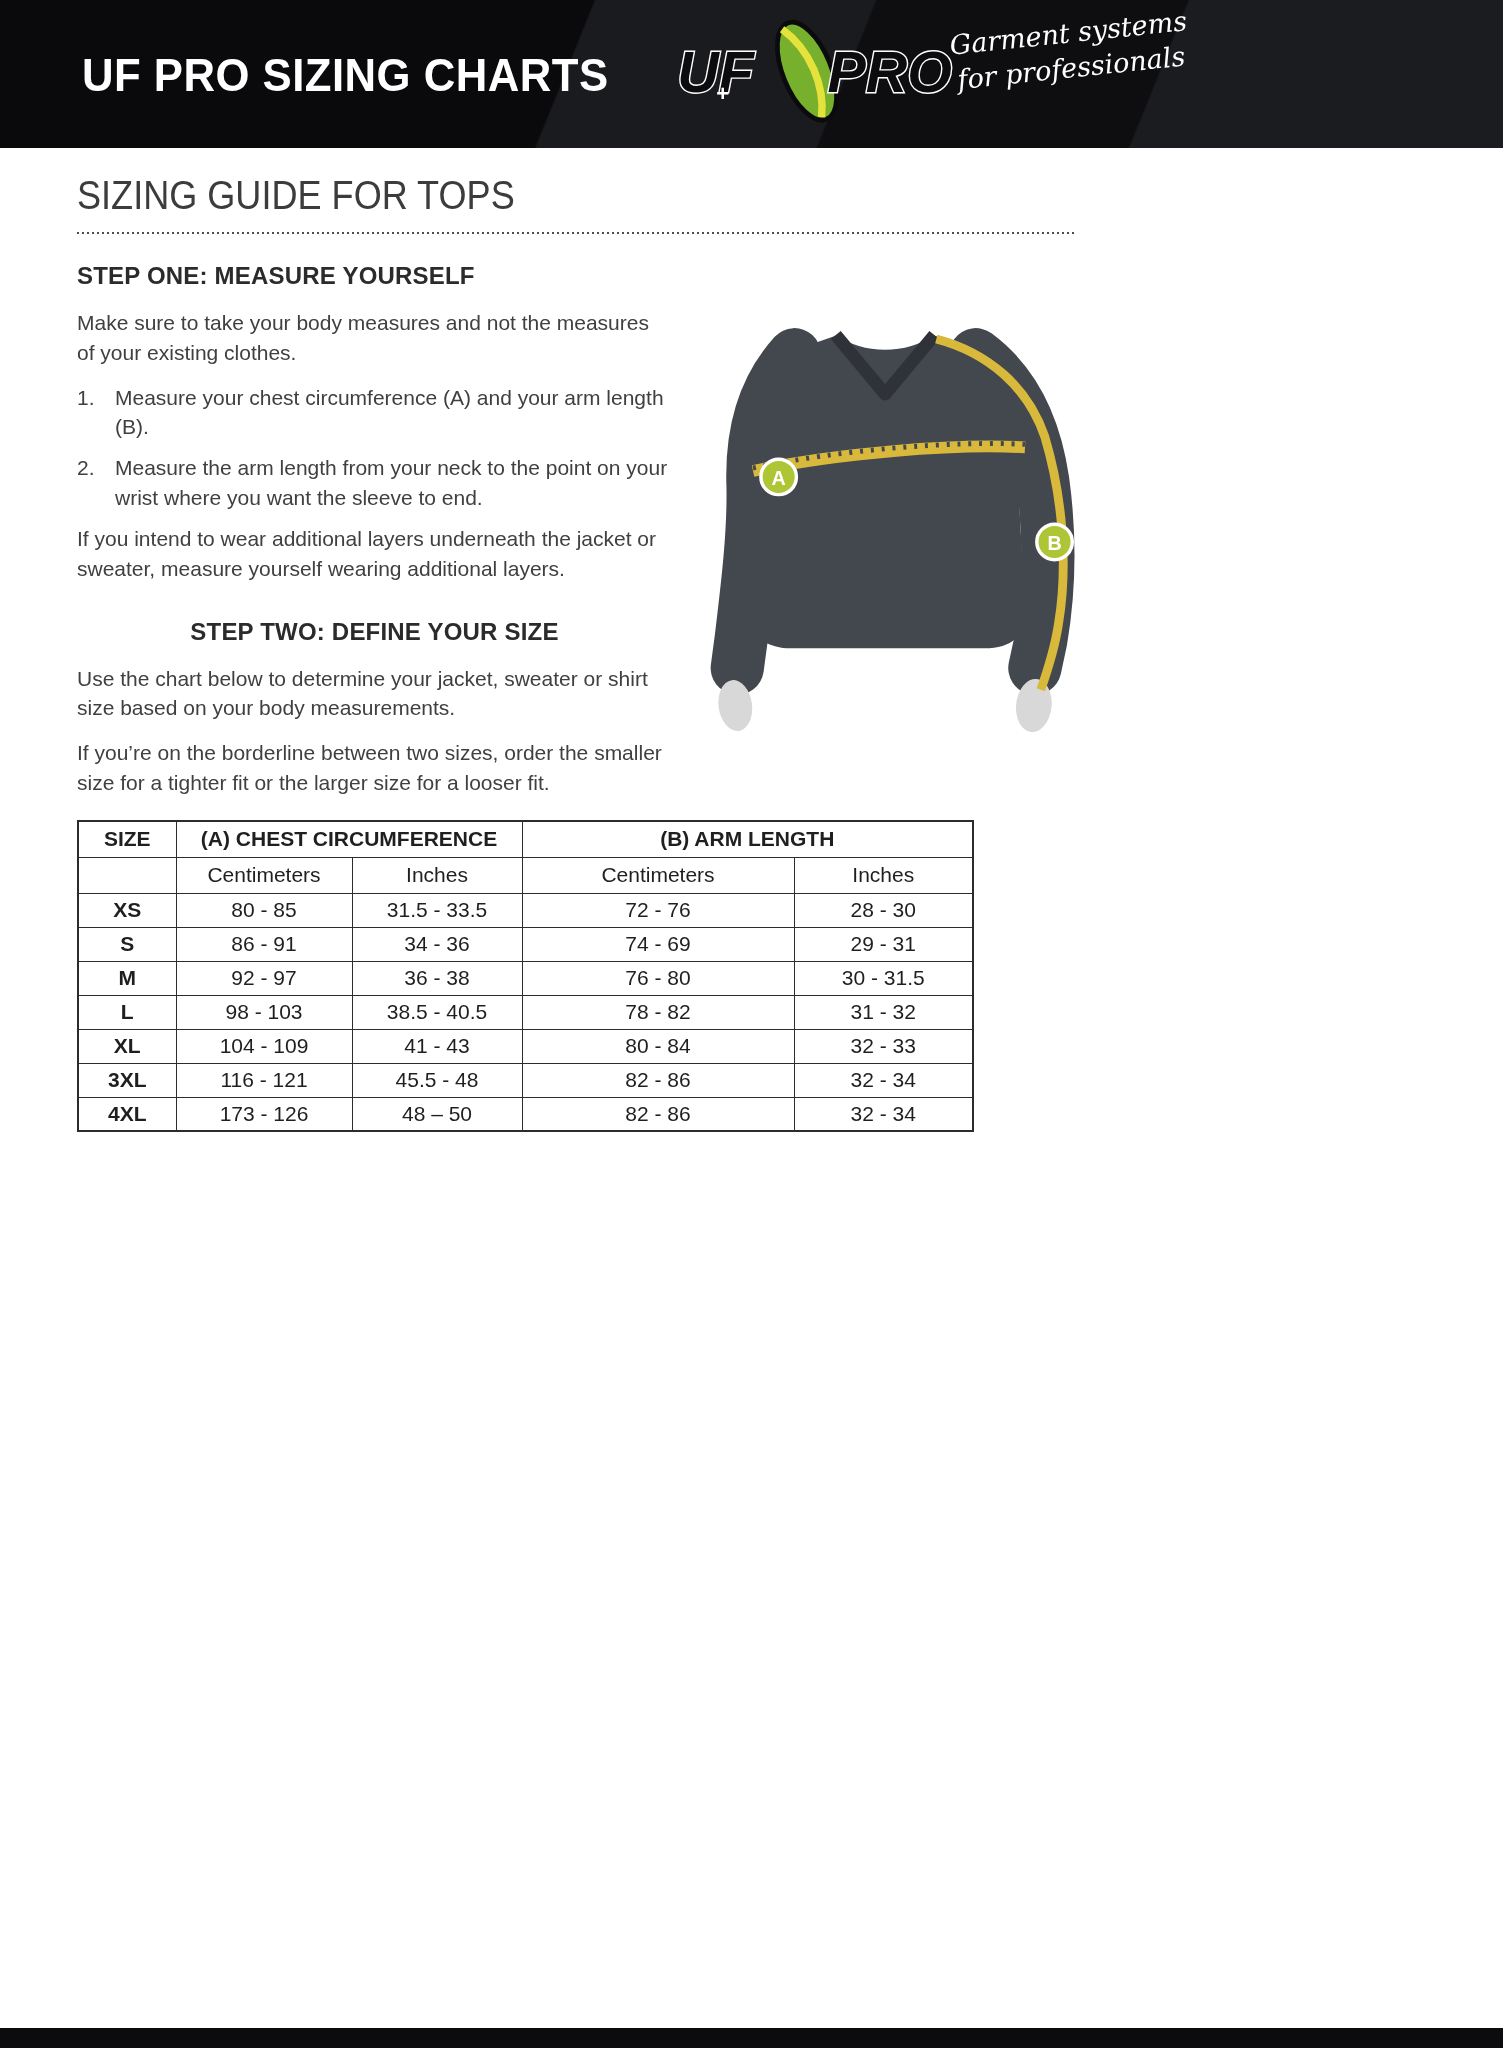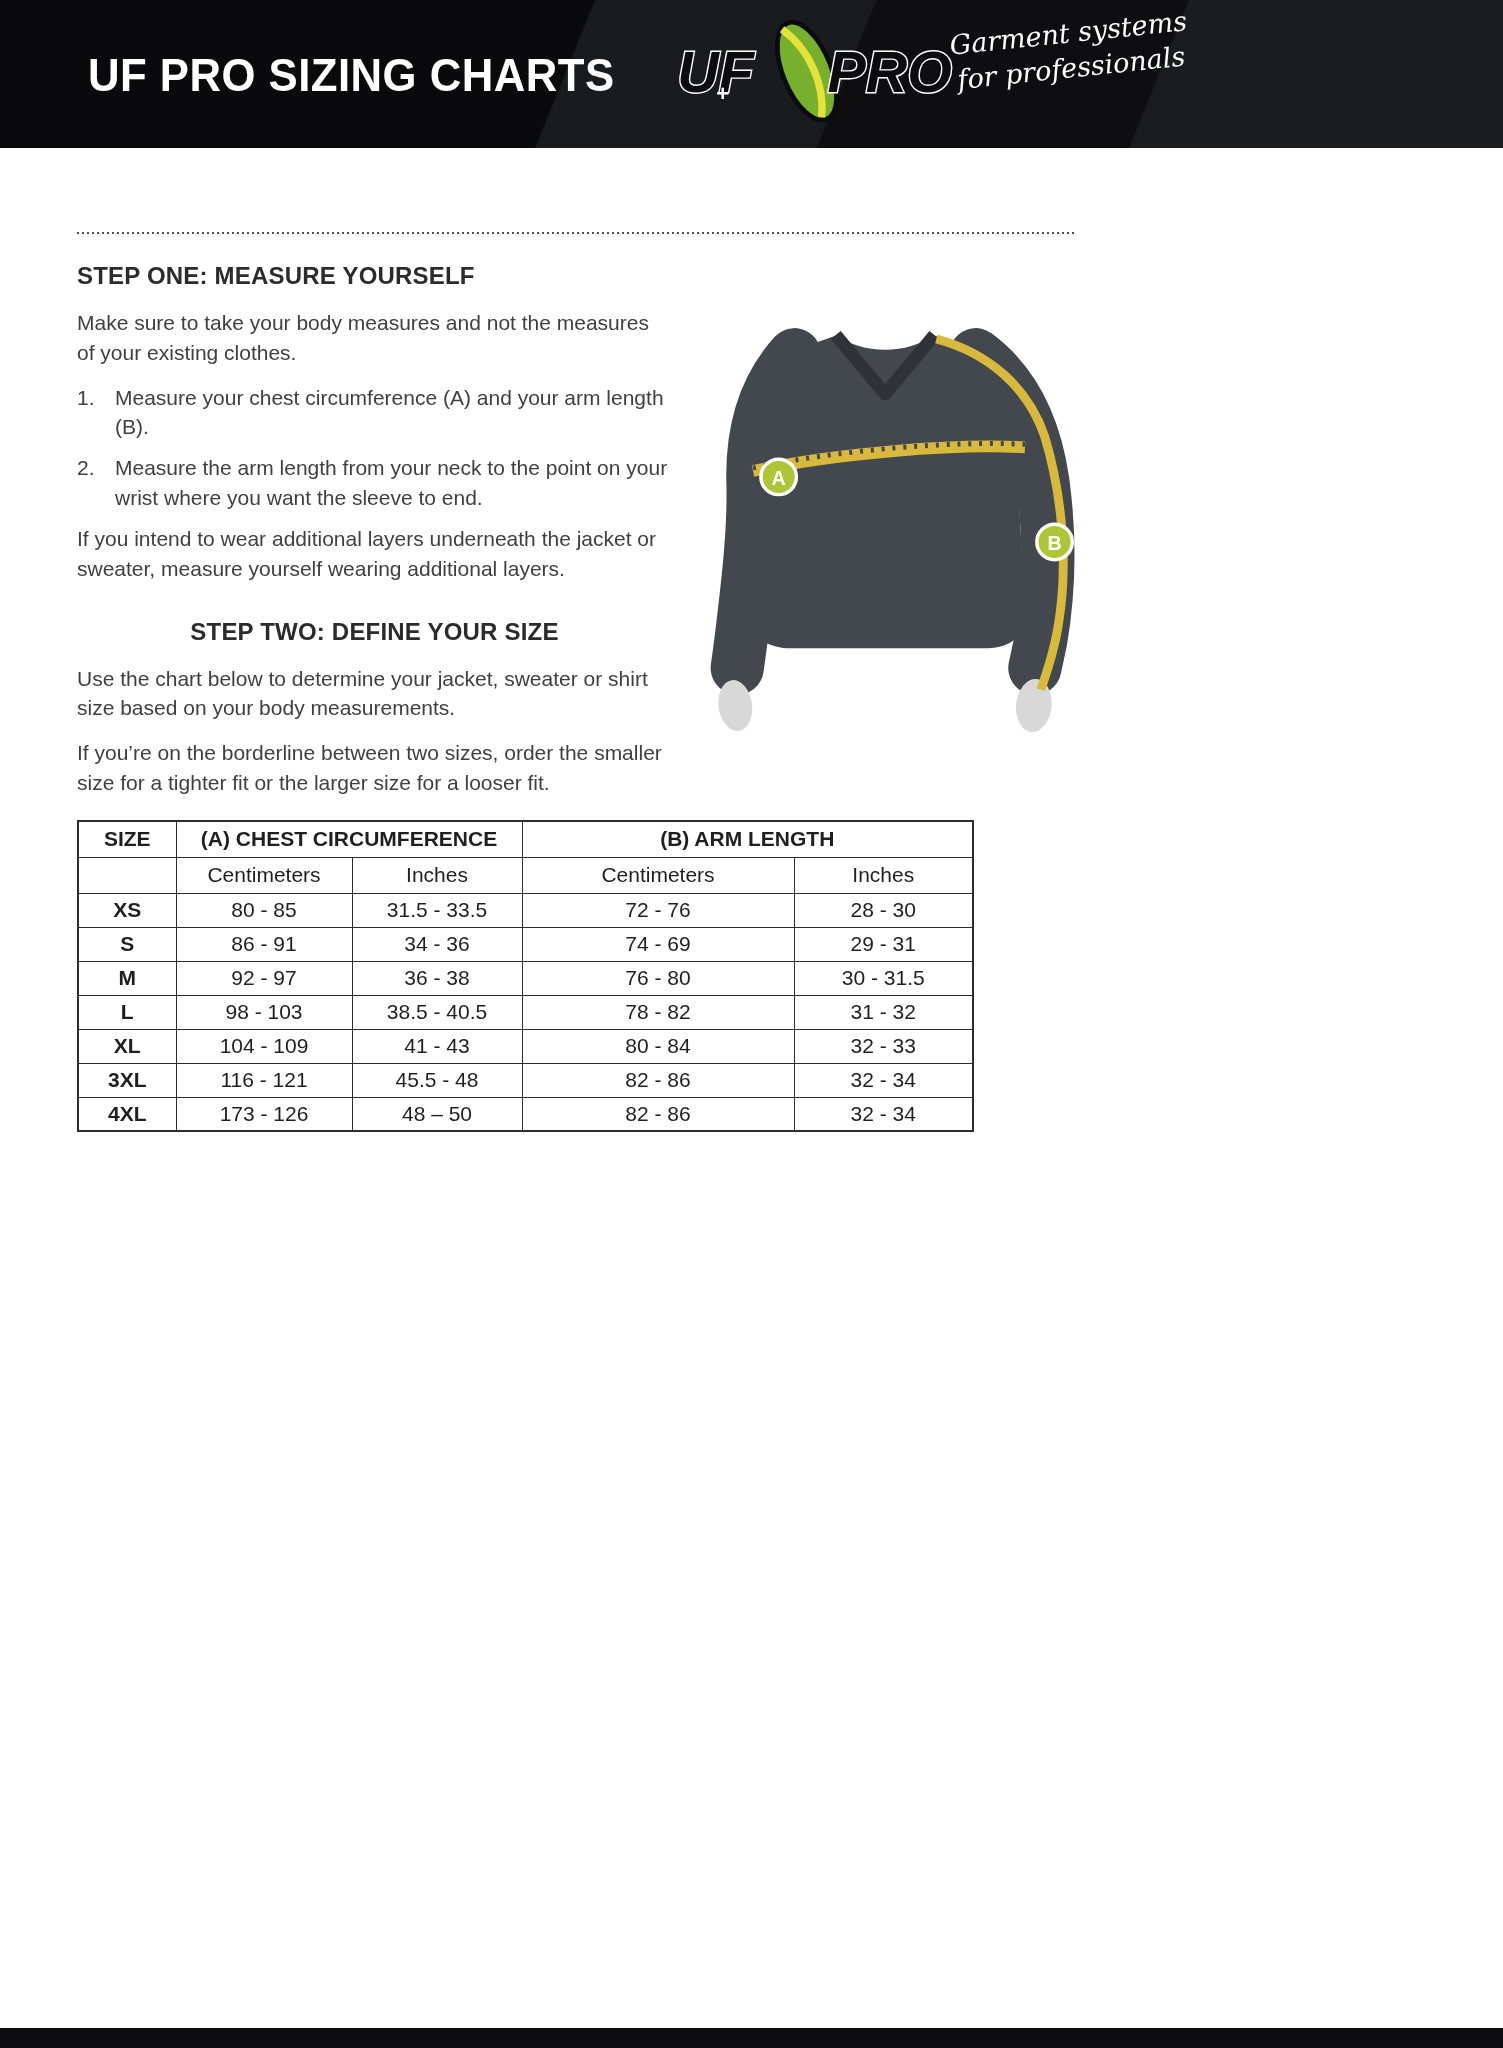--- a/index.html
+++ b/index.html
@@ -9,21 +9,21 @@
 
   
   .header {
     position:absolute; top:0; left:0; width:100%; height:148px;
     background:linear-gradient(112deg,
       #0a0a0c 0%, #0a0a0c 38%,
       #1a1b1f 38.15%, #1a1b1f 56%,
       #0e0e11 56.15%, #0e0e11 76%,
       #1b1c20 76.15%, #1b1c20 100%);
   }
-  .header-title { position:absolute; left:88px; top:50%; transform:translateY(-50%); color:#ffffff; font-size:47px; font-weight:700; white-space:nowrap; }
+  .header-title { position:absolute; left:82px; top:50%; transform:translateY(-50%); color:#ffffff; font-size:47px; font-weight:700; white-space:nowrap; }
   .header-title span { display:inline-block; transform:scaleX(.93); transform-origin:0 50%; letter-spacing:0.5px; }
 
   .logo-svg { position:absolute; left:668px; top:8px; width:278px; height:130px; overflow:visible; }
   .logo-letter { font-family:"Liberation Sans", sans-serif; font-weight:700; font-style:italic; font-size:62px; fill:#0c0c0e; stroke:#ffffff; stroke-width:3px; paint-order:stroke fill; }
   .logo-plus { font-family:"Liberation Sans", sans-serif; font-weight:700; font-size:24px; fill:#ffffff; }
 
   .tagline { position:absolute; left:948px; top:28px; transform:rotate(-6deg); transform-origin:0 0; color:#ffffff; font-family:"DejaVu Serif", serif; font-style:italic; font-size:27px; line-height:1.3; white-space:nowrap; }
   .tagline .tl2 { padding-left:4px; }
 
   
@@ -74,20 +74,23 @@
       <text class="logo-plus" x="52" y="94">+</text>
       <text class="logo-letter" x="172" y="84">PRO</text>
     </svg>
 
     <div class="tagline">
       <div>Garment systems</div>
       <div class="tl2">for professionals</div>
     </div>
   </div>
 
+  <div class="doc-title">
+    <span>SIZING GUIDE FOR TOPS</span>
+  </div>
   <div class="dotted-rule"></div>
 
   <div class="text-col">
     <h2 class="step-heading">STEP ONE: MEASURE YOURSELF</h2>
     <p class="body-text">Make sure to take your body measures and not the measures of your existing clothes.</p>
 
     <div class="olist">
       <div class="oitem">
         <span class="onum">1.</span>
         <span class="otext">Measure your chest circumference (A) and your arm length (B).</span>

